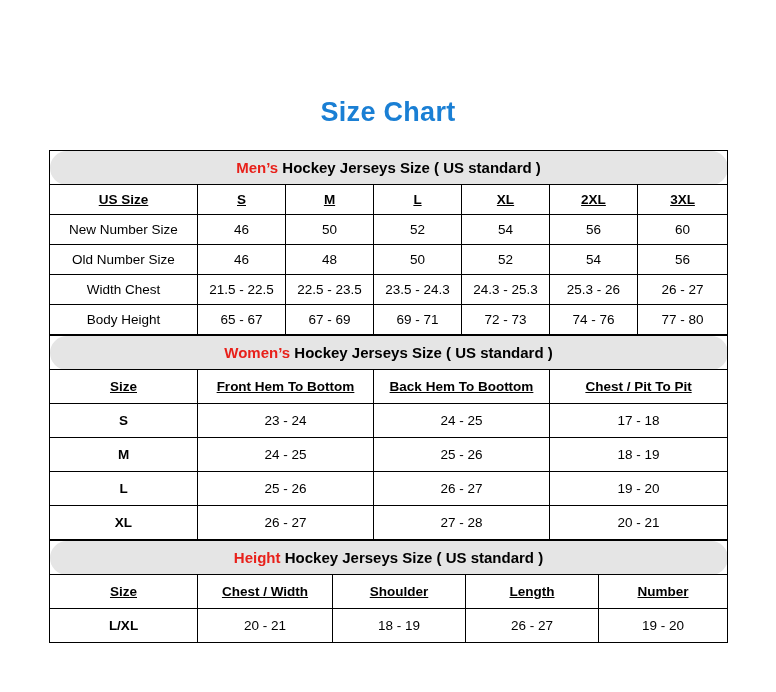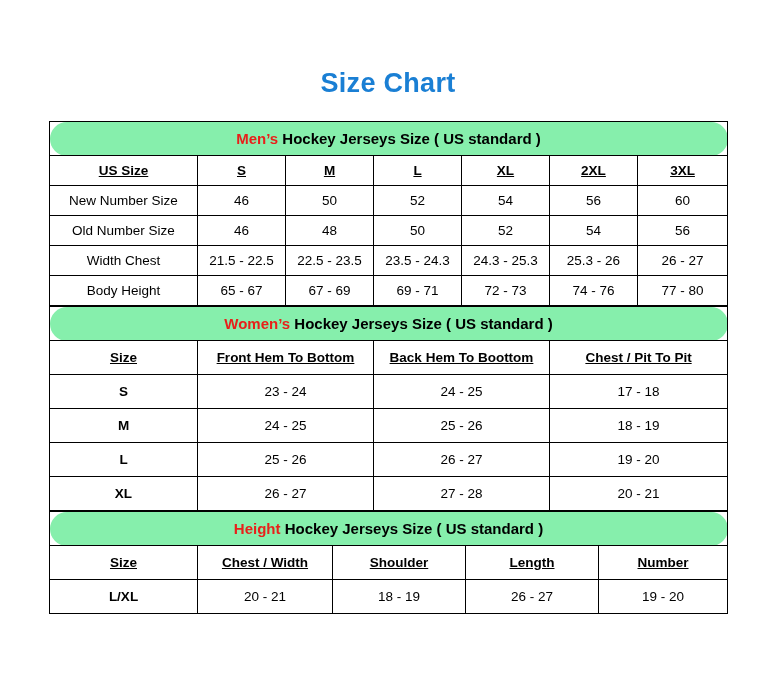--- a/index.html
+++ b/index.html
@@ -19,42 +19,42 @@
     height: 692px;
     position: relative;
     box-sizing: border-box;
   }
   .chart-title {
     text-align: center;
     color: #1a7fd4;
     font-size: 27px;
     font-weight: bold;
     margin: 0;
-    padding-top: 68px;
+    padding-top: 97px;
     letter-spacing: 0.3px;
   }
   .tables-wrap {
     margin: 22px auto 0 auto;
     width: 678px;
   }
   table {
     border-collapse: collapse;
     width: 100%;
     table-layout: fixed;
   }
   td {
     border: 1px solid #000000;
     text-align: center;
     vertical-align: middle;
     font-size: 13.5px;
     height: 25px;
     padding: 2px 1px;
   }
   .section-head td {
-    background: #86efac;
+    background: #e5e5e5;
     font-weight: bold;
     font-size: 15px;
     height: 29px;
     border-radius: 17px;
   }
   .section-head .accent {
     color: #e8201a;
   }
   .colhead td {
     font-weight: bold;

